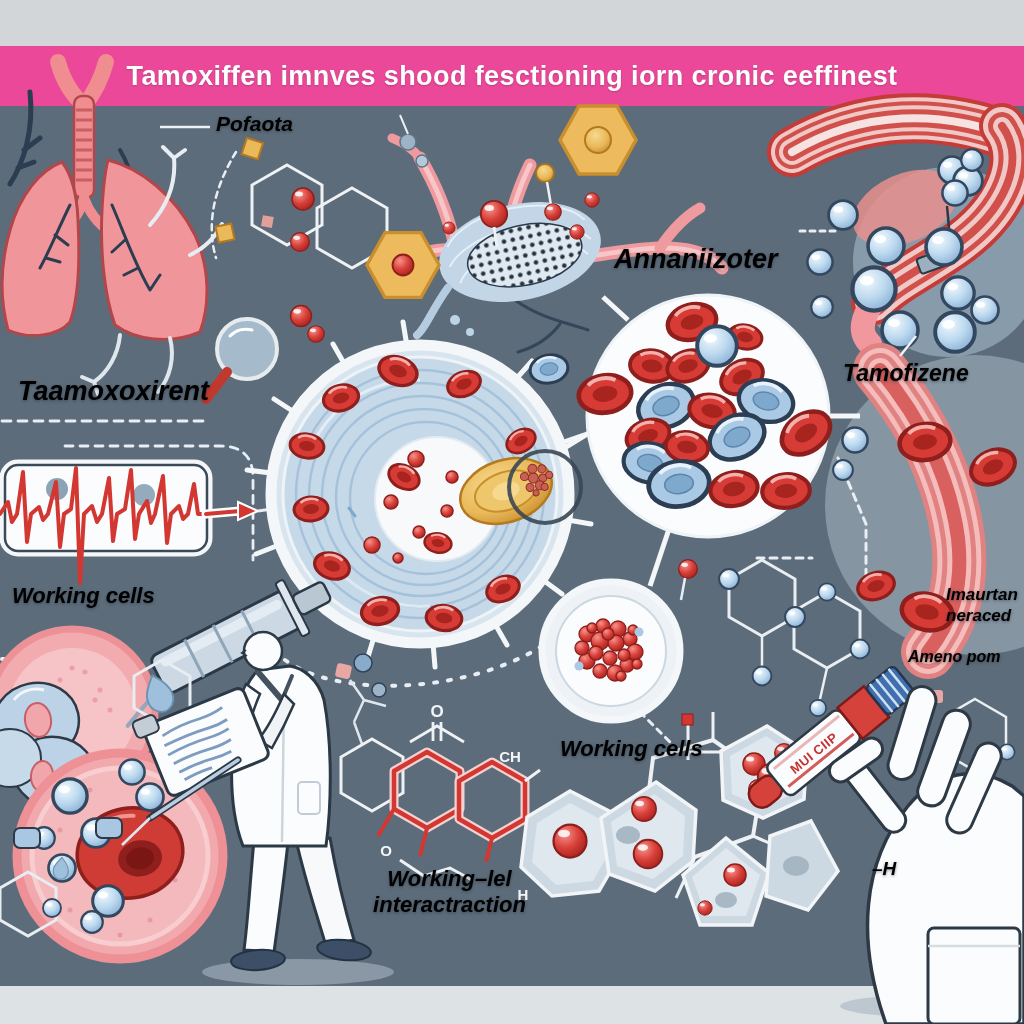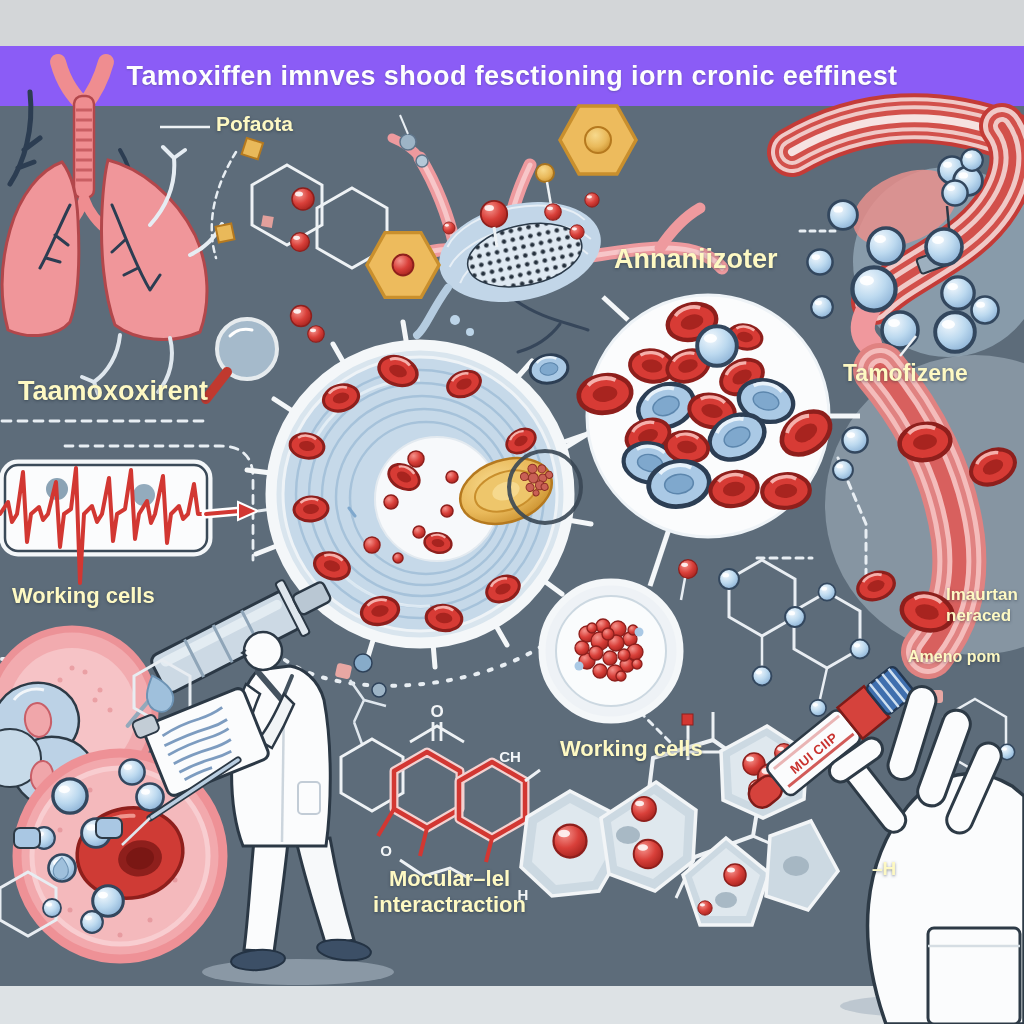--- a/index.html
+++ b/index.html
@@ -1,25 +1,25 @@
 <!DOCTYPE html>
 <html><head>
 <meta charset="utf-8">
 <style>
   html,body{margin:0;padding:0;background:#30383f;}
   .page{position:relative;width:1024px;height:1024px;background:#5d6c7a;overflow:hidden;
         font-family:"Liberation Sans",sans-serif;}
   .strip-top{position:absolute;left:0;top:0;width:100%;height:46px;background:#d3d6d8;}
-  .band-title{position:absolute;left:0;top:46px;width:100%;height:60px;background:#8b5cf6;
+  .band-title{position:absolute;left:0;top:46px;width:100%;height:60px;background:#ec4899;
         display:flex;align-items:center;justify-content:center;}
   .title{color:#fdfefe;font-size:27px;font-weight:bold;letter-spacing:.4px;
         text-shadow:0 1px 2px rgba(40,55,70,.3);}
   svg.art{position:absolute;left:0;top:0;}
-  .label{position:absolute;color:#fef9c3;font-weight:bold;
-        text-shadow:0 1px 3px rgba(30,42,54,.5);white-space:nowrap;}
+  .label{position:absolute;color:#000000;font-weight:bold;
+        text-shadow:0 1px 3px rgba(30,42,54,.5);white-space:nowrap;font-style:italic;}
   .lb-pofaota{left:216px;top:112px;font-size:21px;}
   .lb-annan{left:614px;top:244px;font-size:27px;}
   .lb-taamox{left:6px;top:376px;font-size:27px;margin-left:12px;}
   .lb-tamofi{left:843px;top:360px;font-size:23px;text-align:right;}
   .lb-wcl{left:12px;top:583px;font-size:22px;}
   .lb-wcm{left:560px;top:736px;font-size:22px;}
   .lb-imaur{left:946px;top:584px;font-size:17px;line-height:1.25;white-space:normal;width:90px;}
   .lb-ameno{left:908px;top:648px;font-size:16px;}
   .lb-mol{left:352px;top:866px;font-size:22px;line-height:1.18;white-space:normal;width:195px;text-align:center;}
   .lb-dashh{left:872px;top:858px;font-size:19px;}
@@ -593,17 +593,17 @@
   <div class="label lb-taamox">Taamoxoxirent</div>
   <div class="label lb-tamofi">Tamofizene</div>
   <div class="label lb-wcl">Working cells</div>
   <div class="label lb-wcm">Working cells</div>
   <div class="label lb-imaur">
     <span>Imaurtan</span><br>
     <span>neraced</span>
   </div>
   <div class="label lb-ameno">Ameno pom</div>
   <div class="label lb-mol">
-    <span>Mocular–lel</span><br>
+    <span>Working–lel</span><br>
     <span>interactraction</span>
   </div>
   <div class="label lb-dashh">–H</div>
 </div>
 
 </body></html>

